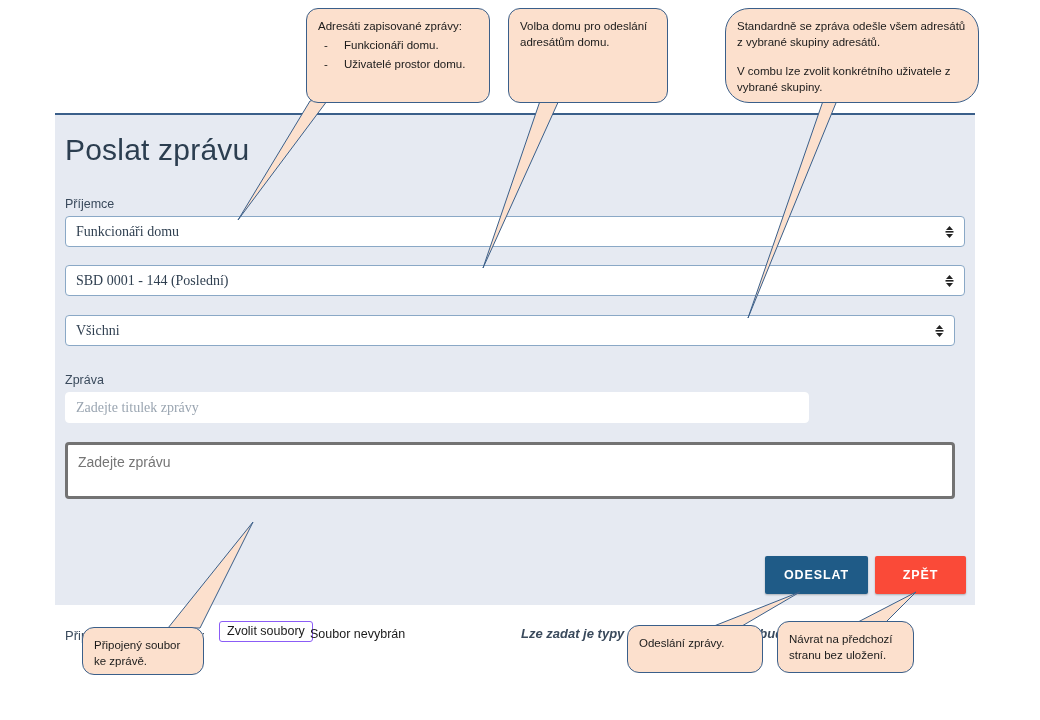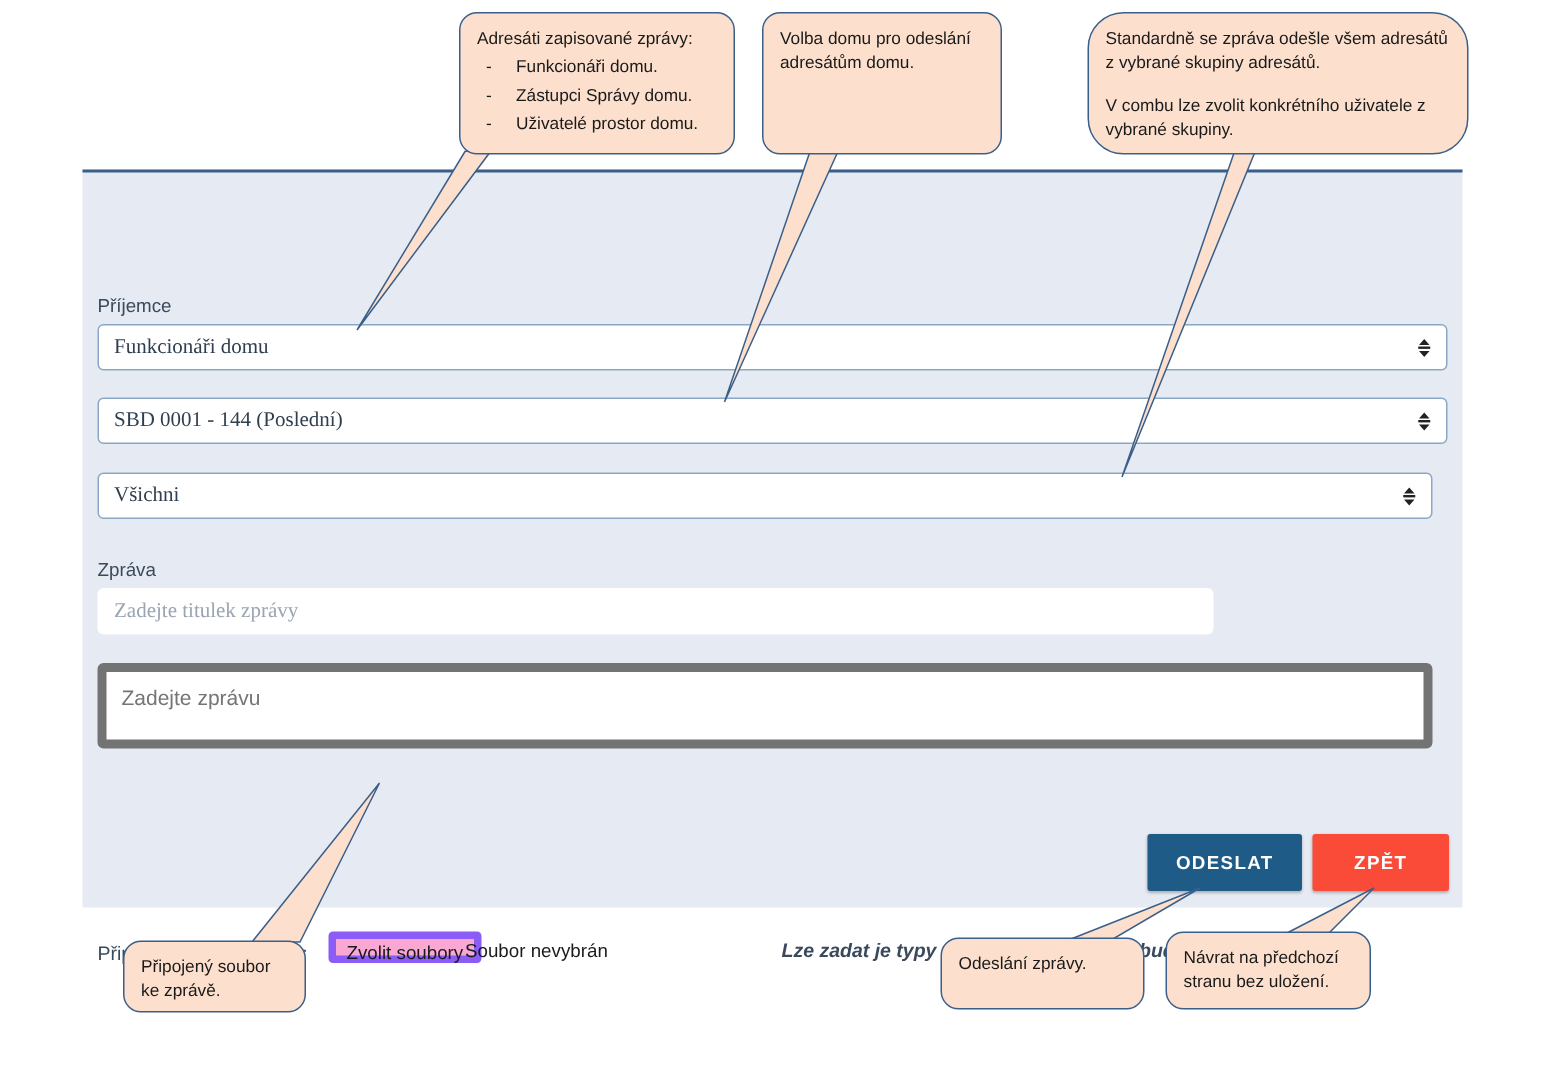--- a/index.html
+++ b/index.html
@@ -83,21 +83,21 @@
     height: 14px;
     pointer-events: none;
   }
 
   .text-input::placeholder { color: #9aa5b1; }
   .text-input { color: #9aa5b1; }
 
   #message-body {
     position: absolute;
     box-sizing: border-box;
-    border: 6px solid #737373;
+    border: 3px solid #737373;
     border-radius: 4px;
     background: #ffffff;
     font-family: "Liberation Sans", sans-serif;
     font-size: 14px;
     color: #9aa5b1;
     padding: 8px 10px;
     resize: none;
     outline: none;
     line-height: 18px;
   }
@@ -116,22 +116,22 @@
   #choose-files-btn {
     position: absolute;
     left: 164px;
     top: 506px;
     height: 21px;
     line-height: 19px;
     padding: 0 7px;
     font-family: "Liberation Sans", sans-serif;
     font-size: 12.5px;
     color: #1a1a1a;
-    background: #f9a8d4;
-    border: 5px solid #8b5cf6;
+    background: #ffffff;
+    border: 1px solid #8b5cf6;
     border-radius: 3px;
     box-sizing: border-box;
     cursor: pointer;
   }
   #no-file-text {
     position: absolute;
     left: 255px;
     top: 512px;
     font-size: 12.5px;
     color: #1a1a1a;
@@ -226,20 +226,21 @@
   <polygon points="310,101 238,220 330,97" fill="#fce0cd" stroke="#3a5f8a" stroke-width="1"></polygon>
   <polygon points="540,101 483,268 560,98" fill="#fce0cd" stroke="#3a5f8a" stroke-width="1"></polygon>
   <polygon points="823,101 748,318 838,98" fill="#fce0cd" stroke="#3a5f8a" stroke-width="1"></polygon>
   <polygon points="168,628 253,522 200,628" fill="#fce0cd" stroke="#3a5f8a" stroke-width="1"></polygon>
   <polygon points="714,626 800,592 742,626" fill="#fce0cd" stroke="#3a5f8a" stroke-width="1"></polygon>
   <polygon points="858,622 916,592 886,622" fill="#fce0cd" stroke="#3a5f8a" stroke-width="1"></polygon>
 </svg>
 
 <div id="form-panel">
 
+  <div id="page-title">Poslat zprávu</div>
 
   <div class="field-label" style="left:10px; top:82px;">Příjemce</div>
 
   <div class="select-wrap" style="left:10px; top:101px; width:900px;">
     <div class="form-control select-control">Funkcionáři domu</div>
     <svg class="select-arrow" viewBox="0 0 9 14">
       <polygon points="4.5,1 8,5 1,5" fill="#222"></polygon>
       <rect x="0.5" y="6" width="8" height="1.6" fill="#222"></rect>
       <polygon points="4.5,13 8,9 1,9" fill="#222"></polygon>
     </svg>
@@ -275,21 +276,20 @@
   <div id="pdf-note">Lze zadat je typy souborů PDF ostatní budou ignorovány!!!!</div>
 
   <button class="action-btn" id="send-button">ODESLAT</button>
   <button class="action-btn" id="back-button">ZPĚT</button>
 </div>
 
 <div class="callout" style="left:306px; top:8px; width:184px; height:95px;">
   <p>Adresáti zapisované zprávy:</p>
   <ul>
     <li>Funkcionáři domu.</li>
-    <li>Zástupci Správy domu.</li>
     <li>Uživatelé prostor domu.</li>
   </ul>
 </div>
 
 <div class="callout" style="left:508px; top:8px; width:160px; height:95px;">
   <p>Volba domu pro odeslání adresátům domu.</p>
 </div>
 
 <div class="callout" style="left:725px; top:8px; width:254px; height:95px;border-radius:24px;">
   <p>Standardně se zpráva odešle všem adresátů z vybrané skupiny adresátů.</p>

